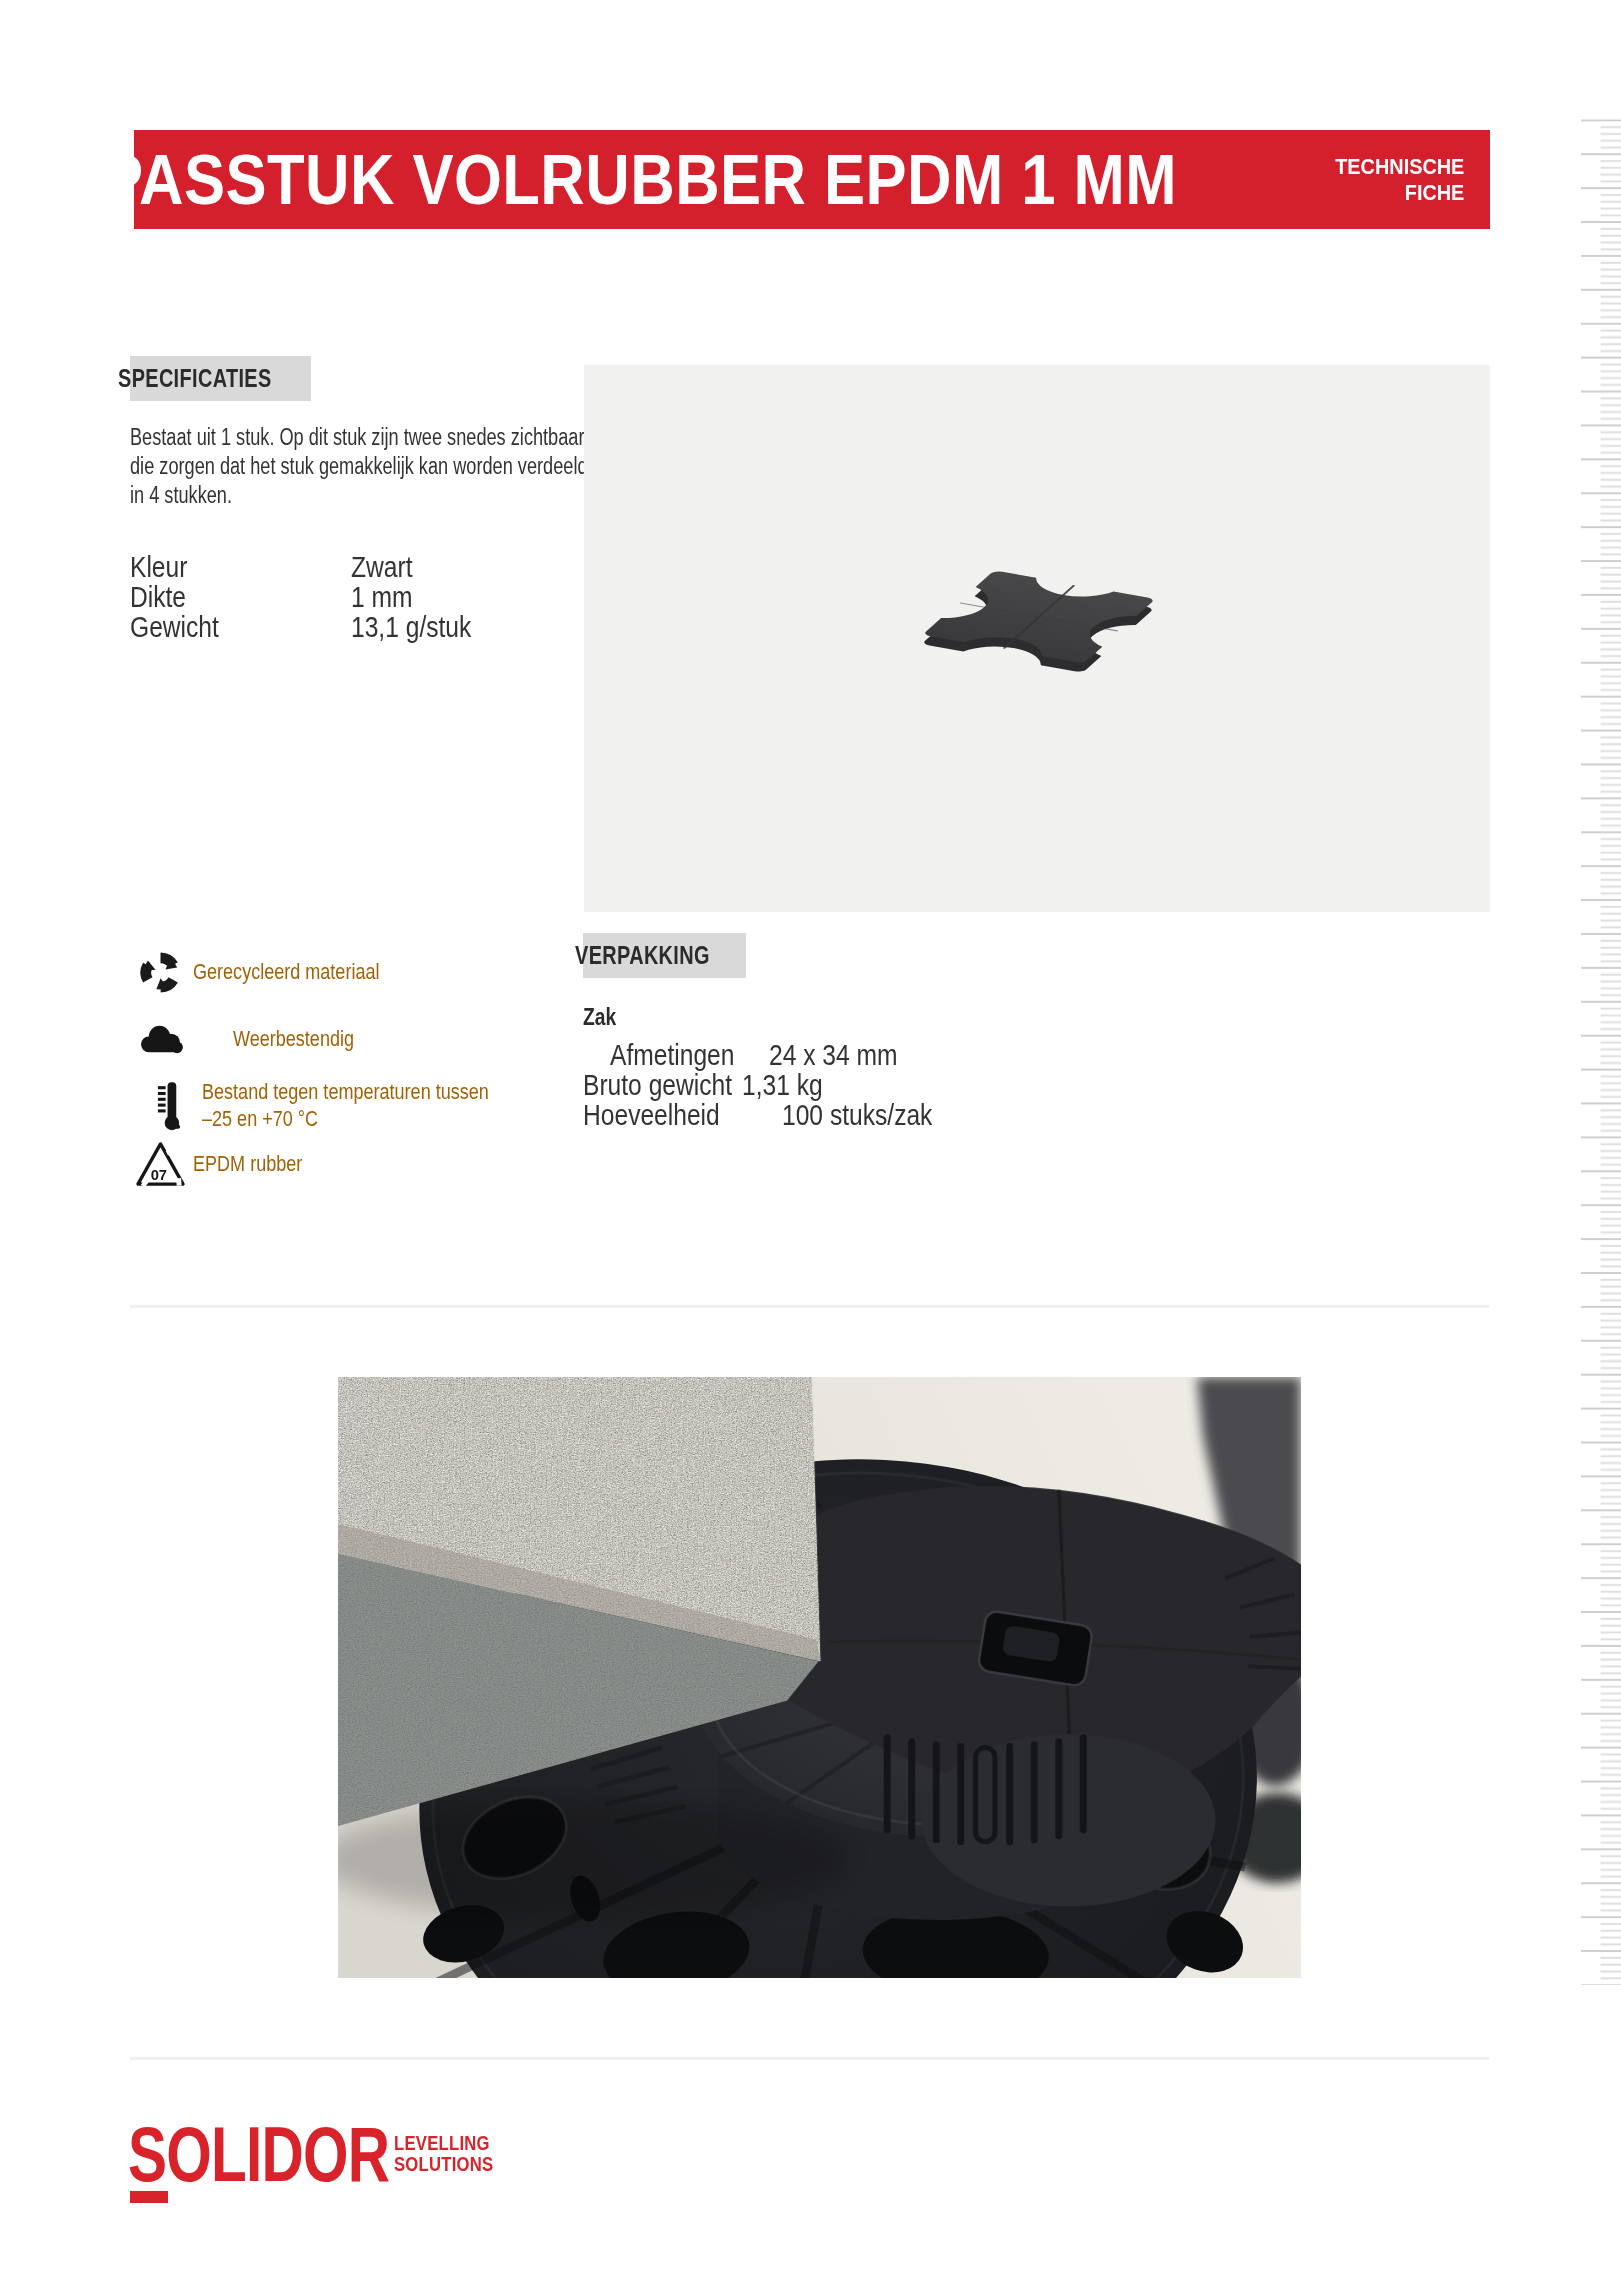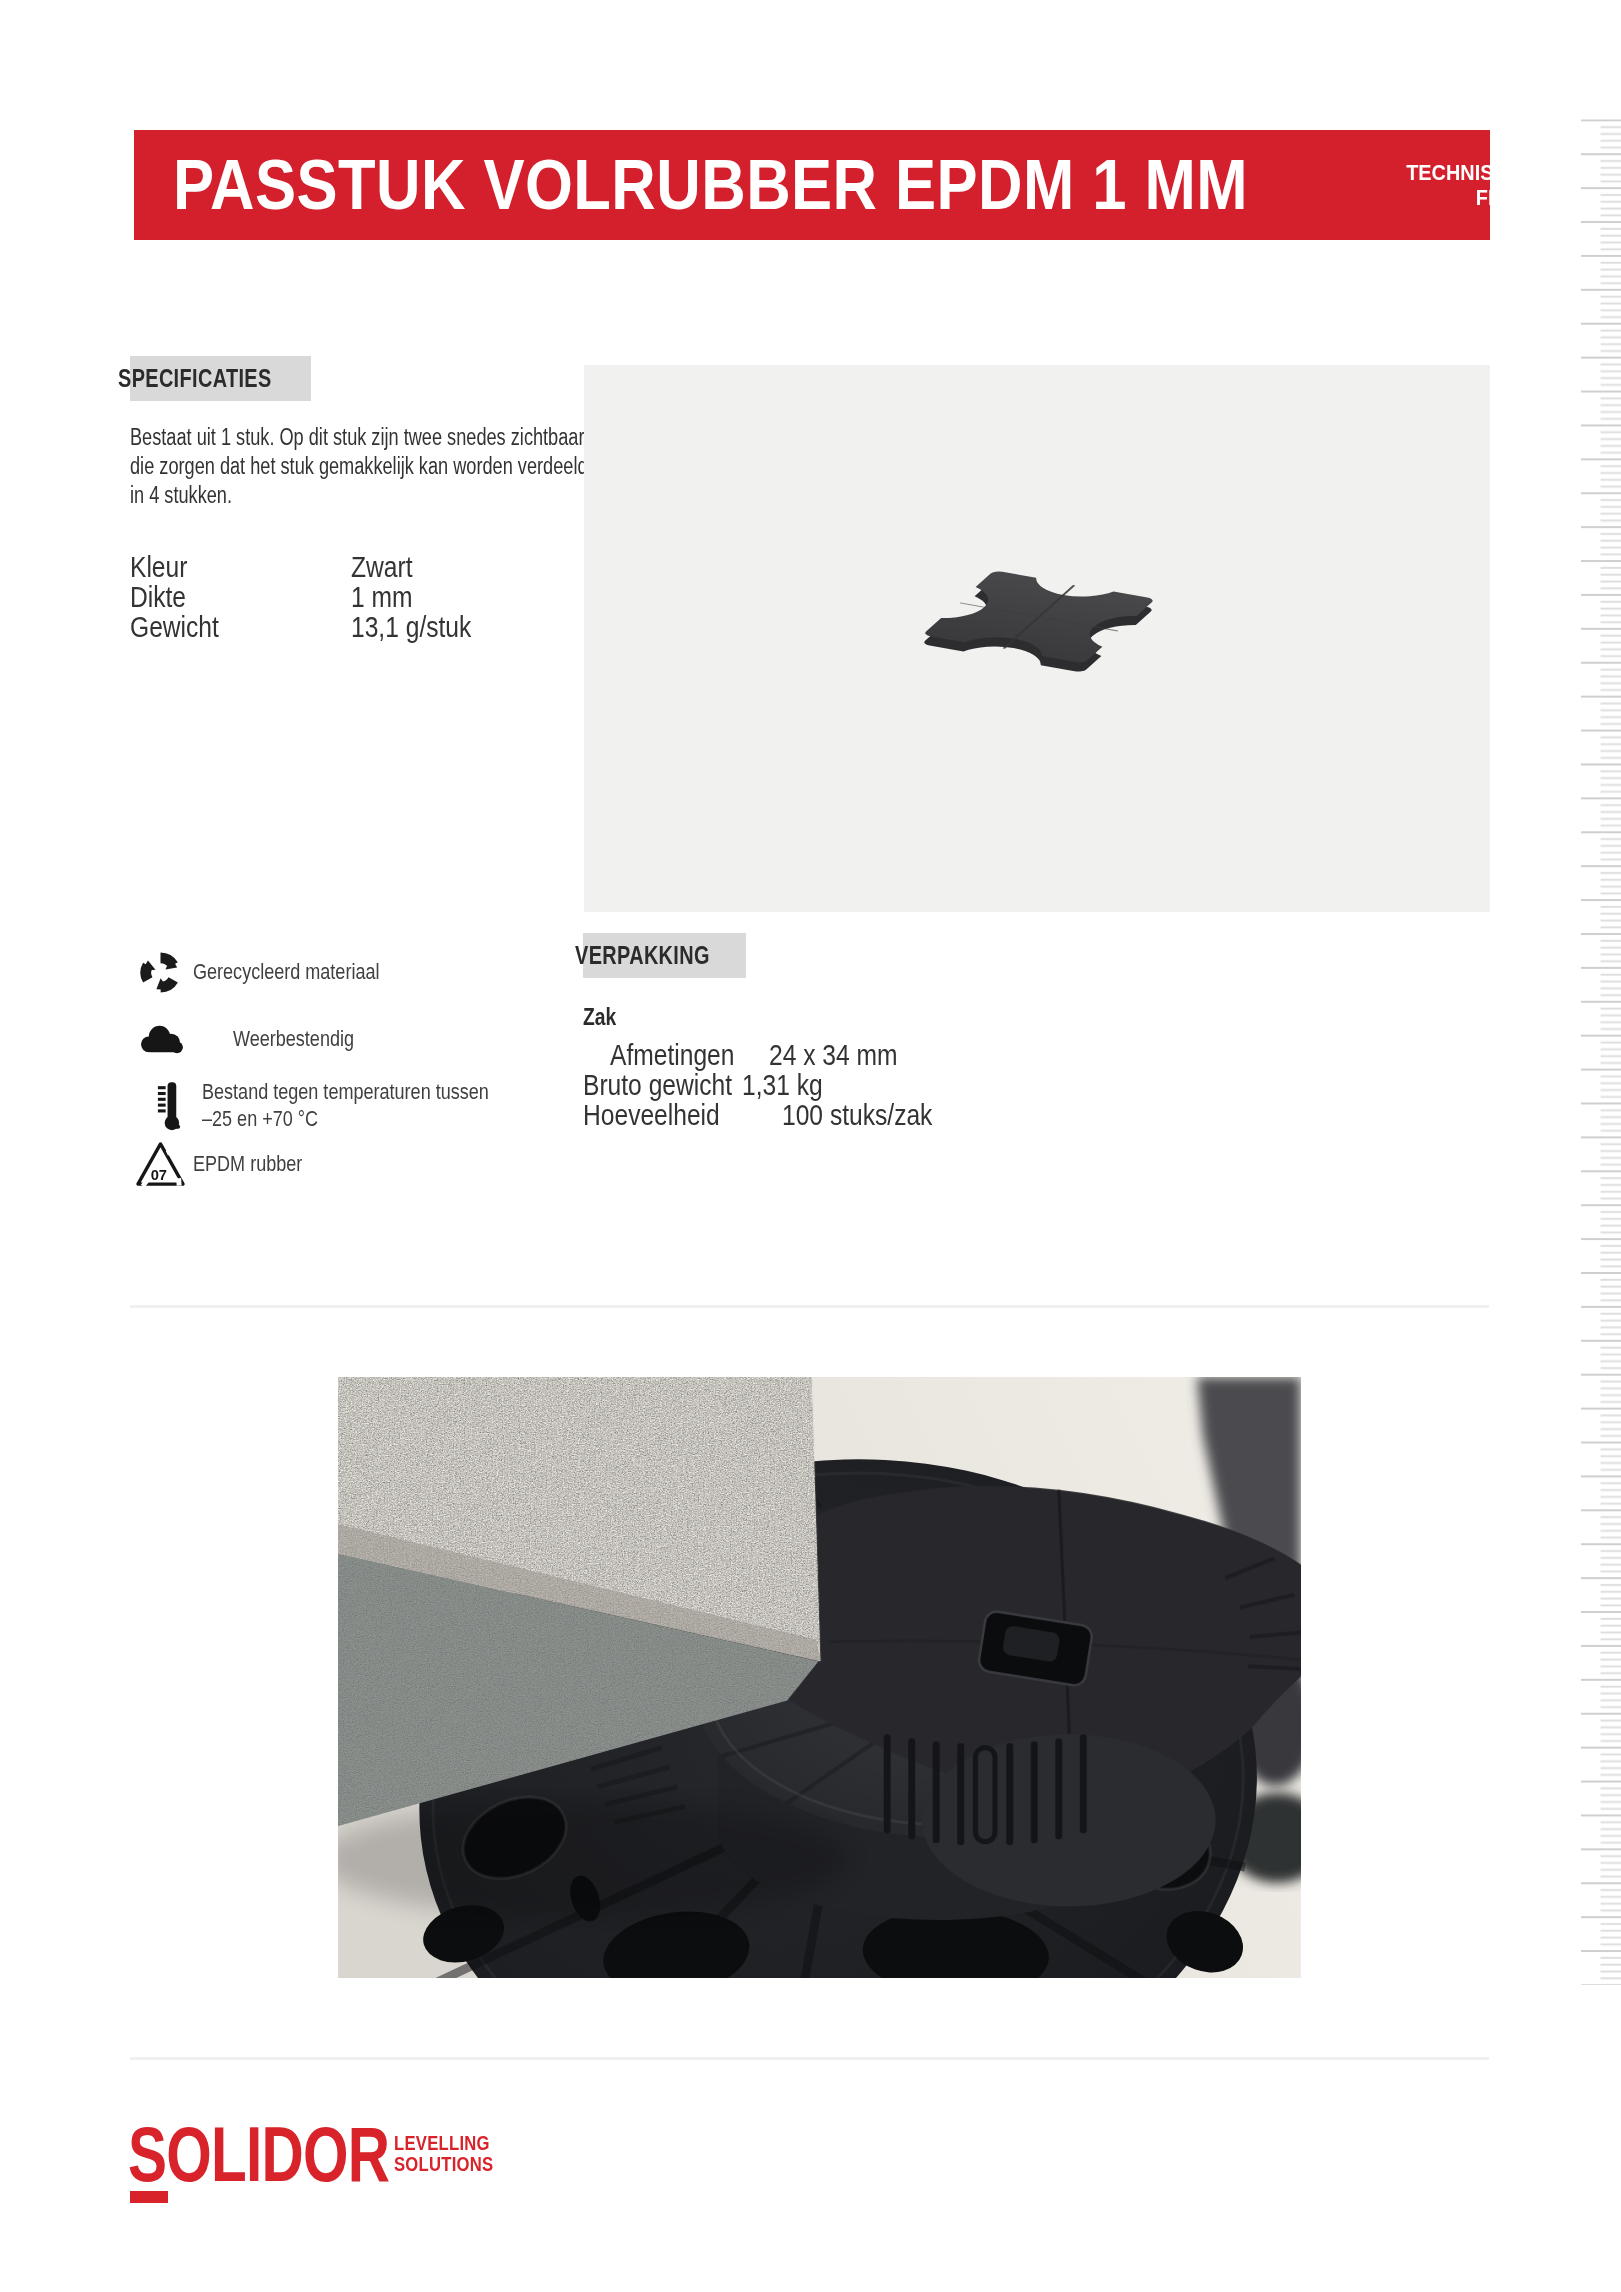--- a/index.html
+++ b/index.html
@@ -4,23 +4,23 @@
 <style>
   html,body{margin:0;padding:0;background:#ffffff;}
   .page{
     position:relative;width:1621px;height:2293px;background:#ffffff;overflow:hidden;
     font-family:"Liberation Sans","DejaVu Sans",sans-serif;color:#333;
   }
   .abs{position:absolute;}
   .cond{display:inline-block;transform:scaleX(.82);transform-origin:0 50%;white-space:nowrap;}
   
   .banner{
-    left:134px;top:130px;width:1356px;height:110px;background:#d4202c;
-    display:flex;align-items:center;justify-content:space-between;
-    padding:0 39px;box-sizing:border-box;
+    left:134px;top:130px;width:1356px;height:99px;background:#d4202c;
+    display:flex;align-items:center;justify-content:flex-end;
+    padding:0 26px;box-sizing:border-box;
   }
   .banner-title{
     color:#fff;font-size:70px;font-weight:bold;letter-spacing:0.5px;
     transform:scaleX(.88);transform-origin:0 50%;white-space:nowrap;
   }
   .doc-type{
     color:#fff;font-size:21.6px;font-weight:bold;text-align:right;line-height:25.5px;
     transform:scaleX(.92);transform-origin:100% 50%;
   }
   
@@ -40,21 +40,21 @@
   .kv-table{display:flex;flex-direction:column;}
   .kv-row{display:flex;height:30px;align-items:center;font-size:30px;color:#333;}
   .kv-label{width:221px;flex:0 0 auto;}
   .kv-table.pack .kv-label{width:159px;}
   .kv-label span,.kv-value span{display:inline-block;transform:scaleX(.82);transform-origin:0 50%;white-space:nowrap;}
   
   .product-box{left:584px;top:365px;width:906px;height:547px;background:#f1f1f0;}
   
   .feature-row{display:flex;align-items:center;}
   .feature-icon{width:65px;flex:0 0 auto;display:flex;justify-content:center;}
-  .feature-label{font-size:22px;color:#404040;line-height:26.5px;}
+  .feature-label{font-size:22px;color:#a16207;line-height:26.5px;}
   
   .pack-subtitle{font-size:23.5px;font-weight:bold;color:#2b2b2b;}
   
   .divider{height:2.9px;background:#f0f0f0;left:130px;width:1359px;}
   
   .brand{
     left:128px;top:2117px;color:#d8232a;font-size:77px;font-weight:bold;letter-spacing:-1px;
     transform:scaleX(.76);transform-origin:0 0;white-space:nowrap;line-height:74px;
   }
   .brand-underline{left:130px;top:2191px;width:38px;height:11.8px;background:#d8232a;}

